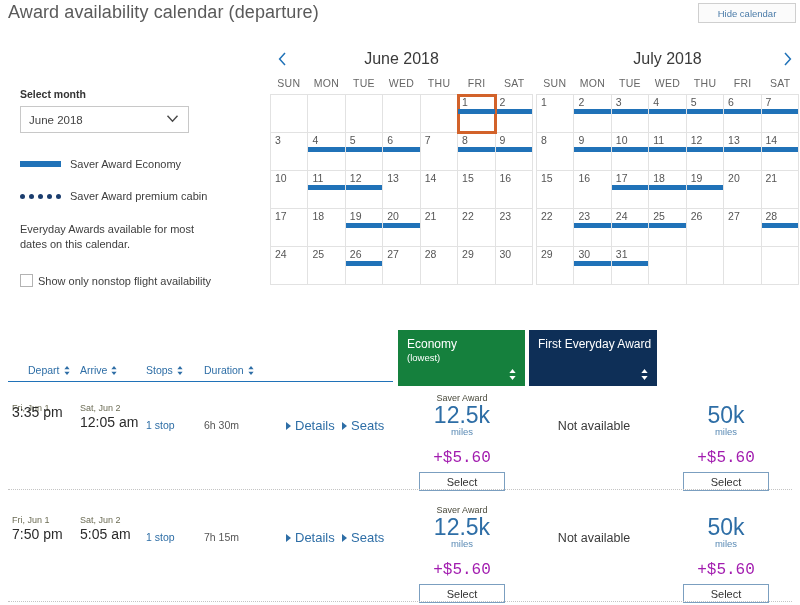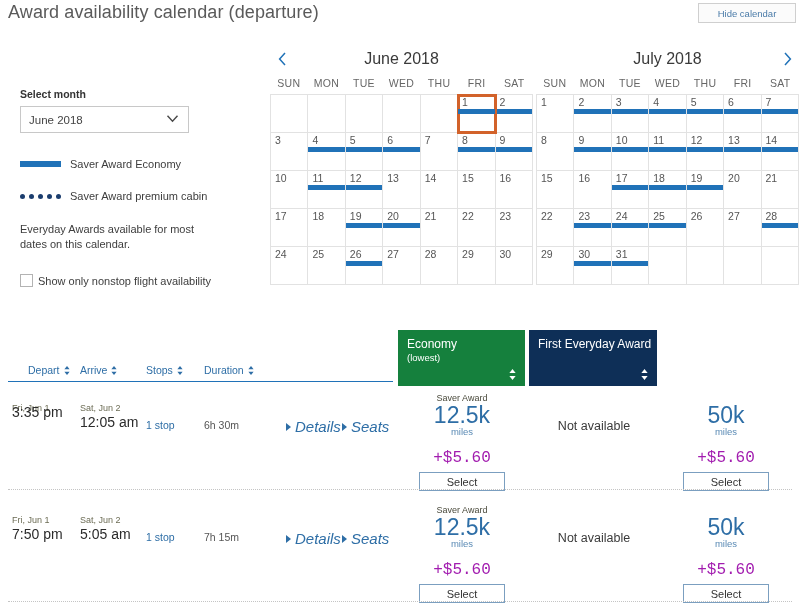--- a/index.html
+++ b/index.html
@@ -158,22 +158,22 @@
     white-space: nowrap;
   }
   .fl-stops {
     position: absolute; font-size: 10.5px; color: #2e6ea6; cursor: pointer;
     white-space: nowrap;
   }
   .fl-dur {
     position: absolute; font-size: 10.5px; color: #555; white-space: nowrap;
   }
   .fl-link {
-    position: absolute; font-size: 15px; color: #2e6ea6; cursor: pointer;
-    display: flex; align-items: center; white-space: nowrap; font-style: italic;
+    position: absolute; font-size: 13px; color: #2e6ea6; cursor: pointer;
+    display: flex; align-items: center; white-space: nowrap;
   }
   .fl-link .tri {
     width: 0; height: 0; margin-right: 4px;
     border-left: 5px solid #2e6ea6;
     border-top: 4px solid transparent; border-bottom: 4px solid transparent;
   }
 
   .fare-cell { position: absolute; width: 128px; text-align: center; }
   .fc-label { font-size: 9px; color: #4a4a3c; line-height: 11px; }
   .fc-miles {

